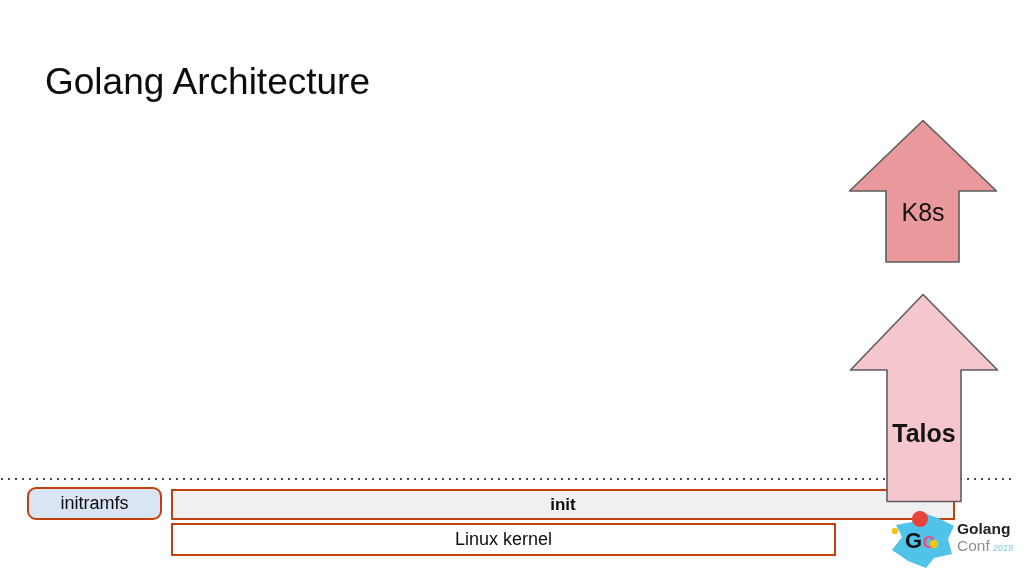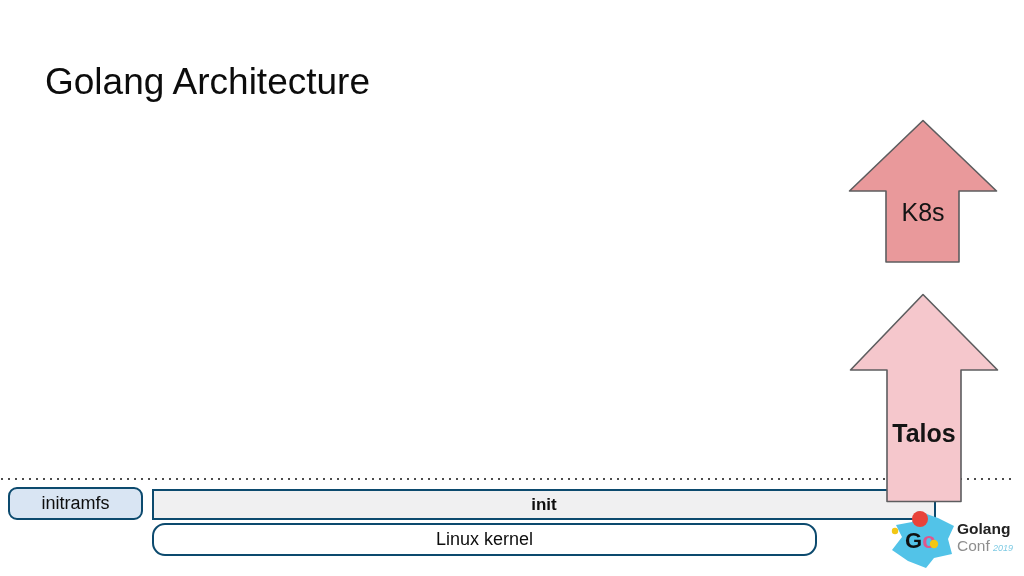--- a/index.html
+++ b/index.html
@@ -34,41 +34,41 @@
   .divider {
     position: absolute;
     left: 1px; top: 478px;
     width: 1013px; height: 2px;
     z-index: 1;
     background-image: repeating-linear-gradient(to right, #4c4c4c 0 2px, transparent 2px 7px);
   }
   .box {
     position: absolute;
     box-sizing: border-box;
-    border: 2px solid #0c4a6e;
+    border: 2px solid #c2410c;
     display: flex; align-items: center; justify-content: center;
     z-index: 2;
     color: #0e0e0e;
+    margin-left: 19px;
   }
   #box-initramfs {
     left: 8px; top: 487px; width: 135px; height: 33px;
     border-radius: 9px;
     background: #d9e5f3;
     font-size: 18px;
   }
   #box-init {
     left: 152px; top: 489px; width: 784px; height: 31px;
     background: #f0f0f1;
     font-size: 17px; font-weight: bold;
   }
   #box-kernel {
     left: 152px; top: 523px; width: 665px; height: 33px;
     background: #ffffff;
     font-size: 18px;
-    border-radius: 13px;
   }
   .logo { position: absolute; left: 888px; top: 506px; width: 132px; height: 66px; z-index: 2; }
   .logo svg { display: block; }
 </style>
 </head>
 <body>
 
 <div class="title">Golang Architecture</div>
 
 <div class="arrow" id="arrow-k8s">

